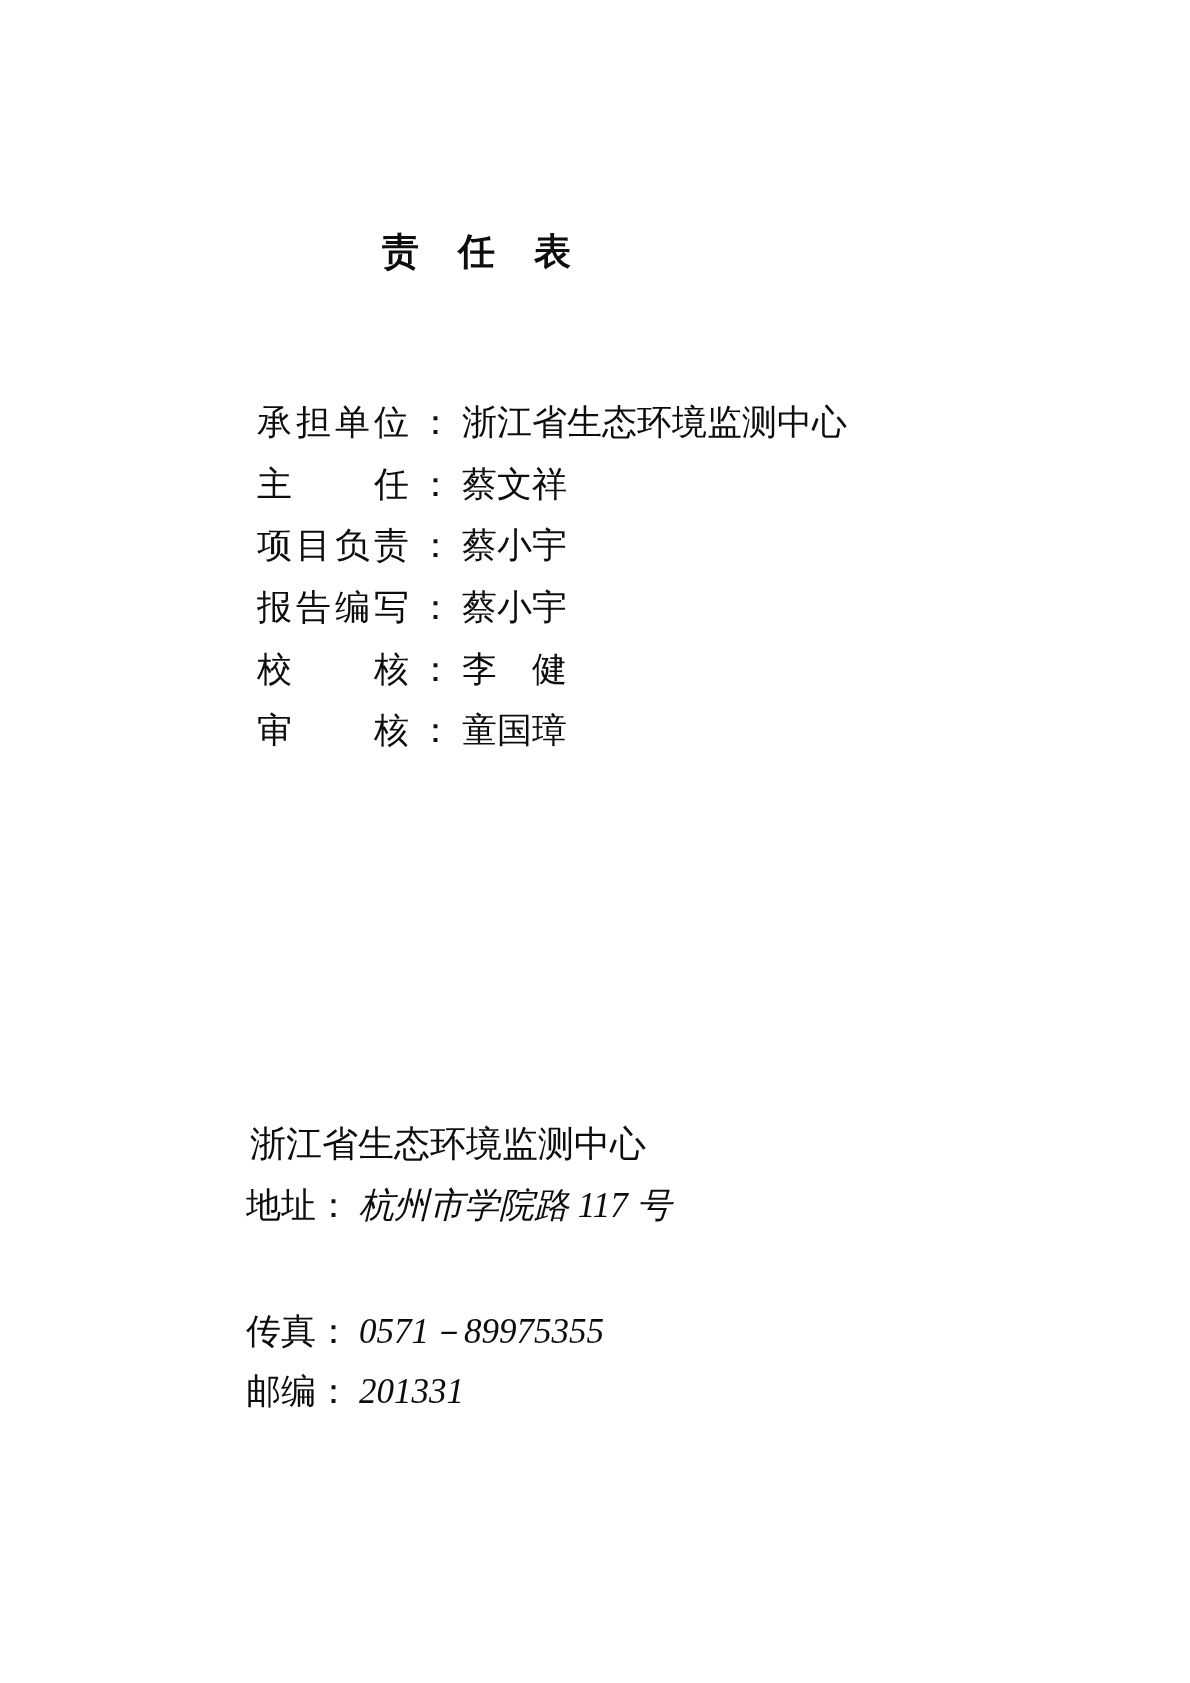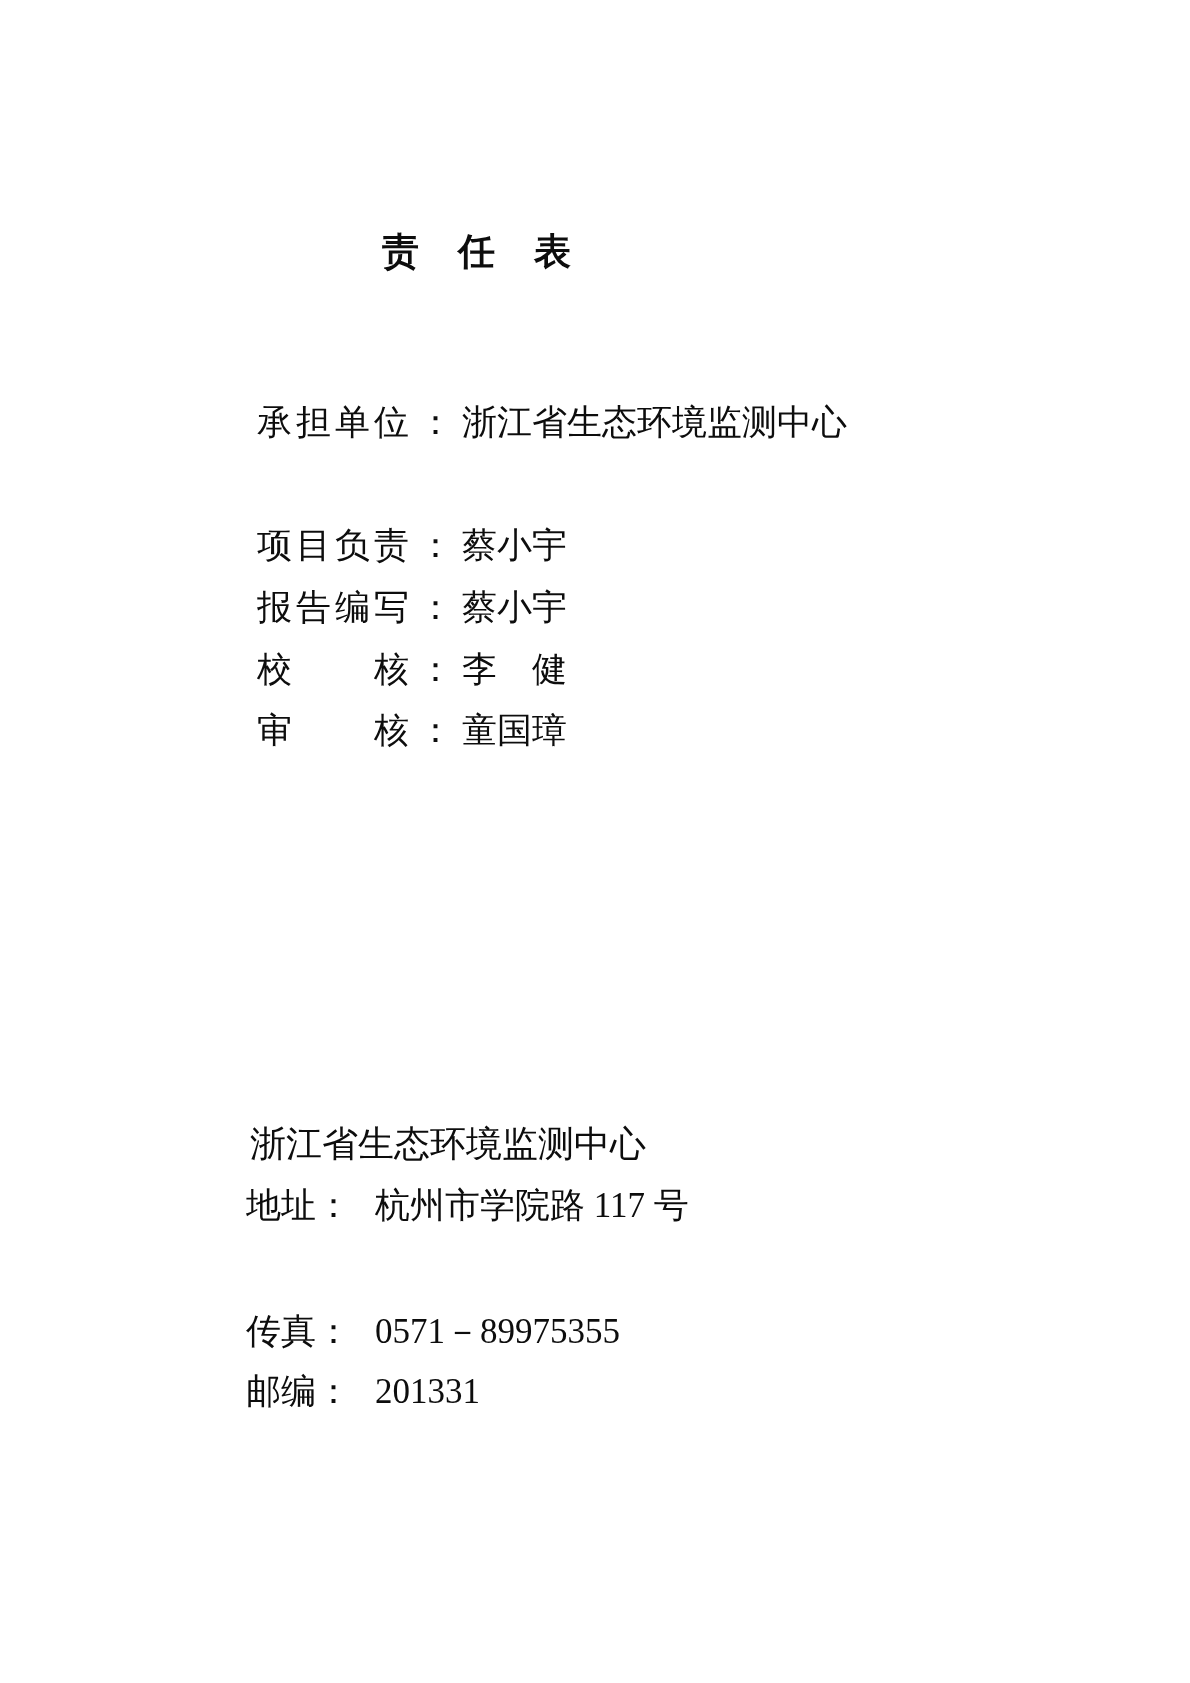--- a/index.html
+++ b/index.html
@@ -56,34 +56,38 @@
     white-space: nowrap;
   }
   .footer-line {
     position: absolute;
     left: 246px;
     font-size: 35px;
     line-height: 1;
     white-space: nowrap;
   }
   .footer-line .fval {
-    margin-left: 24px;
+    margin-left: 8px;
+    font-style: italic;
   }
 </style>
 </head>
 <body>
 
 <div class="page">
 
   <div class="doc-title">责　任　表</div>
 
   <div class="resp-row" style="top:361px">
     <span class="lbl">承担单位</span><span class="colon">：</span><span class="val">浙江省生态环境监测中心</span>
   </div>
 
+  <div class="resp-row" style="top:423px">
+    <span class="lbl">主任</span><span class="colon">：</span><span class="val">蔡文祥</span>
+  </div>
 
   <div class="resp-row" style="top:484px">
     <span class="lbl">项目负责</span><span class="colon">：</span><span class="val">蔡小宇</span>
   </div>
 
   <div class="resp-row" style="top:608px">
     <span class="lbl">校核</span><span class="colon">：</span><span class="val">李　健</span>
   </div>
 
   <div class="resp-row" style="top:546px">

